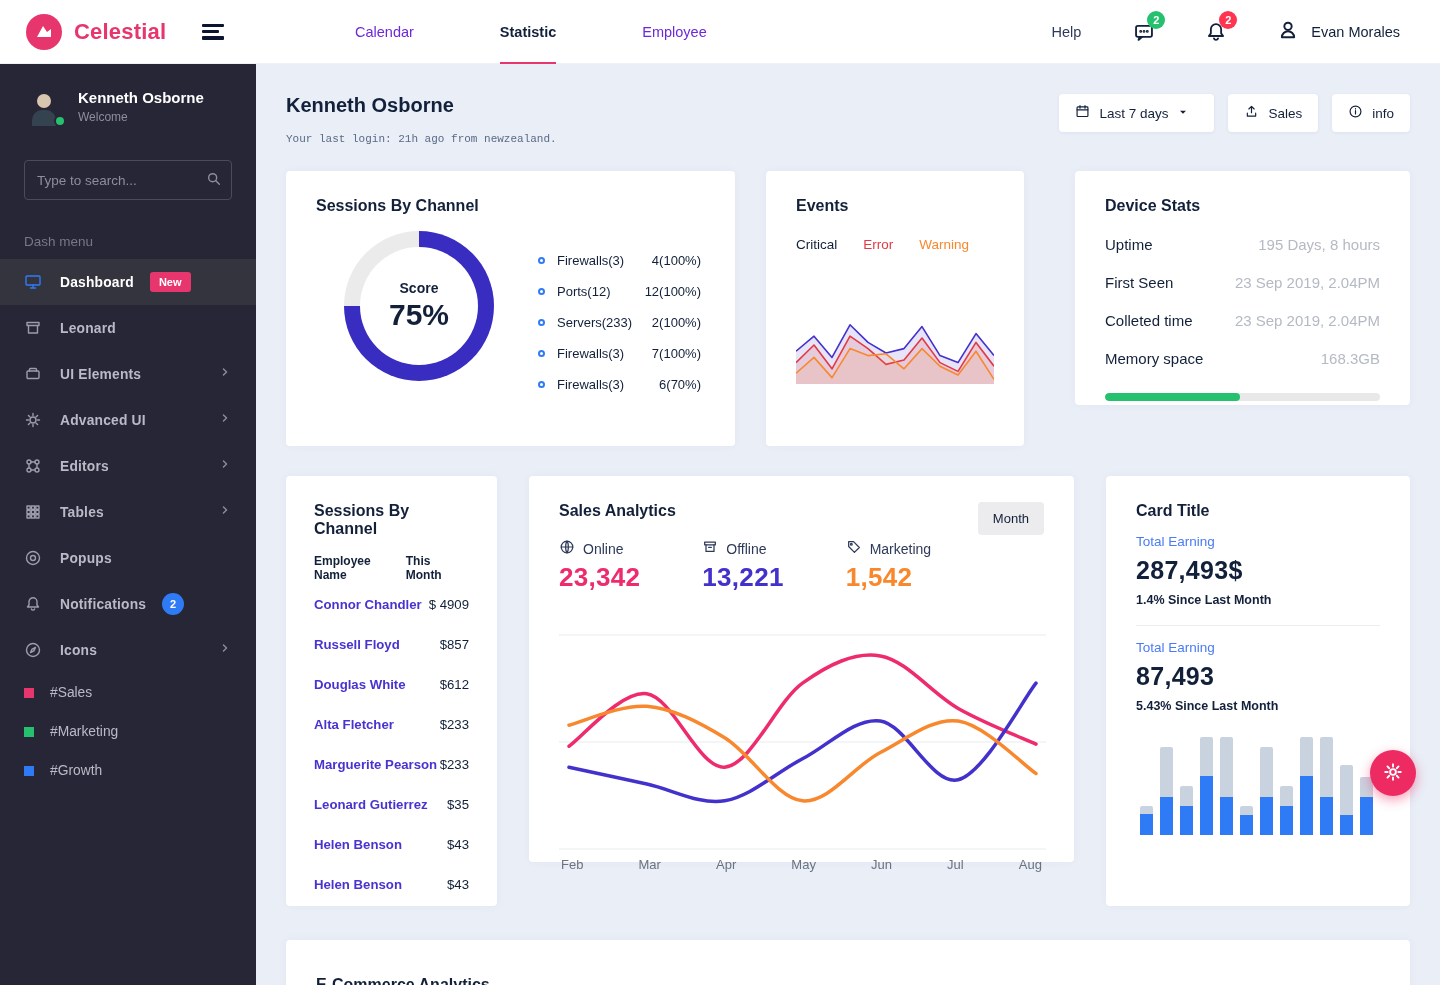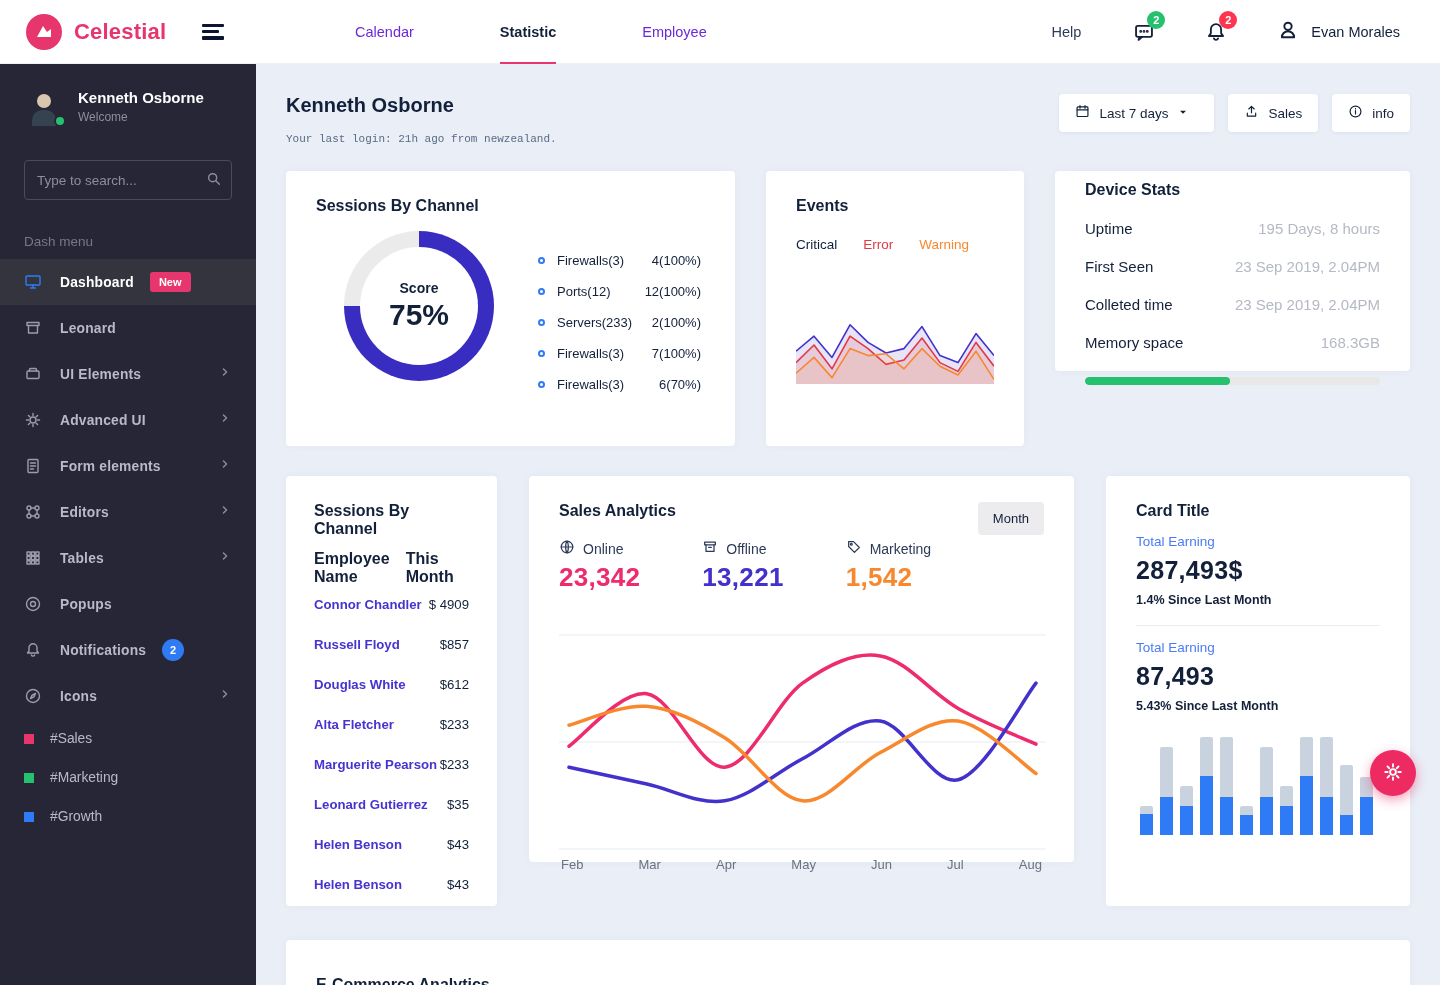--- a/index.html
+++ b/index.html
@@ -98,33 +98,33 @@
   .legend-row { display:flex; align-items:center; height:31px; }
   .legend-bullet { width:7px; height:7px; border-radius:50%; border:2.5px solid #2f7bf6; margin-right:12px; flex:none; }
   .legend-name { font-size:13px; color:#12203a; }
   .legend-val { margin-left:auto; font-size:13px; color:#12203a; }
 
   .card-events { width:258px; height:275px; padding:26px 30px; margin-right:31px; }
   .events-labels { display:flex; margin-top:22px; }
   .events-label { font-size:13.5px; margin-right:26px; }
   .events-chart { margin-top:36px; }
 
-  .card-device { flex:1; height:200px; padding:10px 30px; }
+  .card-device { flex:1; height:234px; padding:26px 30px;margin-left:20px; }
   .device-row { display:flex; align-items:center; margin-top:21px; }
   .device-label { font-size:15px; color:#12203a; }
   .device-val { margin-left:auto; font-size:15px; color:#b4b9c3; }
   .progress-track { margin-top:26px; height:8px; border-radius:4px; background:#e8e8e8; overflow:hidden; }
   .progress-fill { height:8px; border-radius:4px; background:#25c16f; }
 
   .row2 { display:flex; margin-bottom:34px; }
   .card-table { width:257px; height:430px; padding:26px 28px; margin-right:32px; }
   .mini-table { margin-top:14px; }
   .mt-head, .mt-row { display:flex; align-items:center; }
   .mt-head { height:32px; }
-  .mt-h { font-size:16px; font-weight:bold; color:#12203a; }
+  .mt-h { font-size:12px; font-weight:bold; color:#12203a; }
   .mt-row { height:40px; }
   .mt-name { font-size:13.2px; font-weight:bold; color:#4733d0; }
   .mt-val { margin-left:auto; font-size:13.2px; color:#12203a; }
 
   .card-sales { width:545px; height:386px; padding:26px 30px; margin-right:32px; }
   .sales-top { display:flex; align-items:flex-start; }
   .month-btn { margin-left:auto; background:#ececee; border:none; border-radius:4px; padding:9px 15px;
     font-size:13px; color:#12203a; cursor:pointer; font-family:"Liberation Sans",sans-serif; }
   .sales-stats { display:flex; margin-top:4px; }
   .sales-stat { margin-right:62px; }
@@ -248,30 +248,20 @@
           <span class="nav-arrow"><svg width="14" height="14" viewBox="0 0 18 18" fill="none" stroke="currentColor" stroke-width="1.8" stroke-linecap="round" stroke-linejoin="round">
               <path d="M7 5l4 4-4 4"></path>
             </svg></span>
         </div>
         <div class="nav-item">
           <span class="nav-icon"><svg width="18" height="18" viewBox="0 0 18 18" fill="none" stroke="currentColor" stroke-width="1.4" stroke-linecap="round" stroke-linejoin="round">
               <circle cx="9" cy="9" r="3"></circle>
               <path d="M9 2.5v2M9 13.5v2M2.5 9h2M13.5 9h2M4.4 4.4l1.4 1.4M12.2 12.2l1.4 1.4M13.6 4.4l-1.4 1.4M5.8 12.2l-1.4 1.4"></path>
             </svg></span>
           <span class="nav-label">Advanced UI</span>
-          <span class="nav-arrow"><svg width="14" height="14" viewBox="0 0 18 18" fill="none" stroke="currentColor" stroke-width="1.8" stroke-linecap="round" stroke-linejoin="round">
-              <path d="M7 5l4 4-4 4"></path>
-            </svg></span>
-        </div>
-        <div class="nav-item">
-          <span class="nav-icon"><svg width="18" height="18" viewBox="0 0 18 18" fill="none" stroke="currentColor" stroke-width="1.4" stroke-linecap="round" stroke-linejoin="round">
-              <rect x="4" y="2.5" width="10" height="13" rx="1"></rect>
-              <path d="M6.5 6h5M6.5 9h5M6.5 12h3"></path>
-            </svg></span>
-          <span class="nav-label">Form elements</span>
           <span class="nav-arrow"><svg width="14" height="14" viewBox="0 0 18 18" fill="none" stroke="currentColor" stroke-width="1.8" stroke-linecap="round" stroke-linejoin="round">
               <path d="M7 5l4 4-4 4"></path>
             </svg></span>
         </div>
         <div class="nav-item">
           <span class="nav-icon"><svg width="18" height="18" viewBox="0 0 18 18" fill="none" stroke="currentColor" stroke-width="1.4" stroke-linecap="round" stroke-linejoin="round">
               <circle cx="5" cy="5" r="2"></circle>
               <circle cx="13" cy="5" r="2"></circle>
               <circle cx="5" cy="13" r="2"></circle>
               <circle cx="13" cy="13" r="2"></circle>

